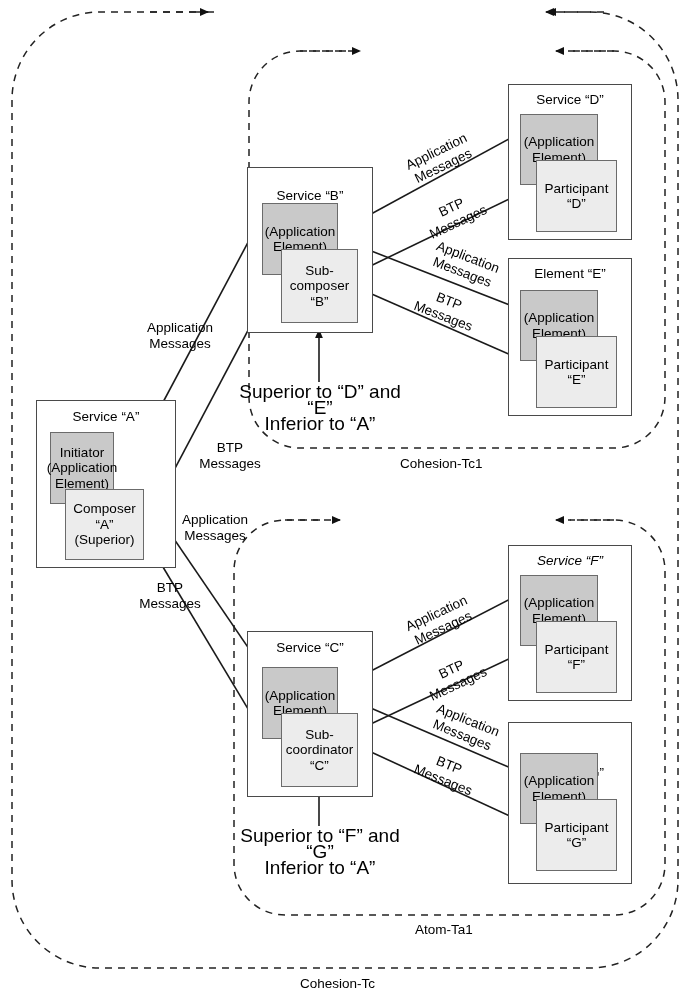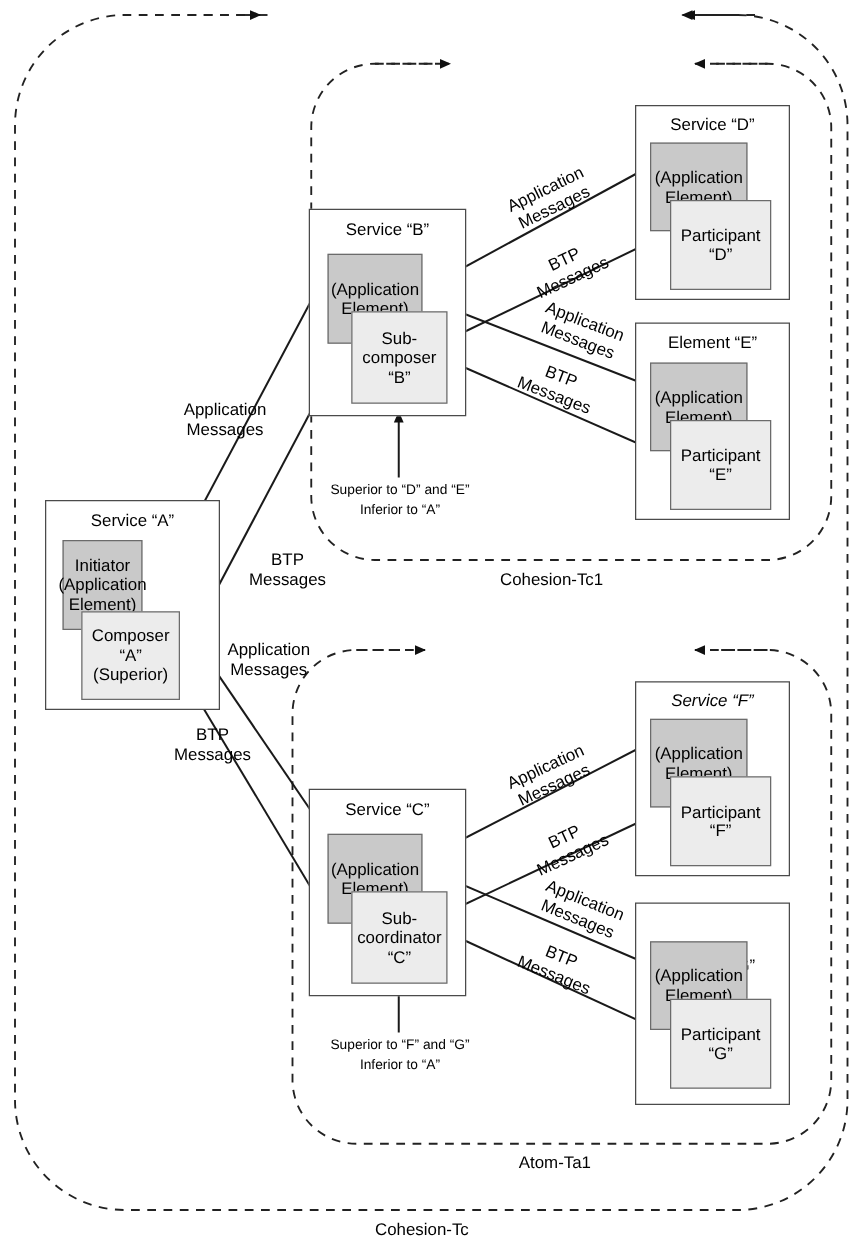--- a/index.html
+++ b/index.html
@@ -6,21 +6,21 @@
   body{font-family:"Liberation Sans",sans-serif;}
   #stage{position:relative;width:688px;height:995px;background:#fff;overflow:hidden;}
   #wires{position:absolute;left:0;top:0;width:688px;height:995px;}
   .svc{position:absolute;border:1.6px solid #4a4a4a;background:#fff;box-sizing:border-box;}
   .svc-title{position:absolute;width:100%;text-align:center;font-size:13.5px;color:#000;}
   .inner{position:absolute;box-sizing:border-box;border:1.4px solid #6b6b6b;
          display:flex;align-items:center;justify-content:center;text-align:center;
          font-size:13.5px;line-height:15.5px;color:#000;}
   .dark{background:#c9c9c9;}
   .light{background:#ececec;}
-  .note{position:absolute;text-align:center;font-size:11px;line-height:16px;color:#000;}
+  .note{position:absolute;text-align:center;font-size:19px;line-height:16px;color:#000;}
   .wlabel{position:absolute;font-size:13.5px;line-height:16px;color:#000;white-space:nowrap;
           text-align:center;transform-origin:50% 50%;}
   .dlabel{position:absolute;font-size:13.5px;color:#000;white-space:nowrap;}
 </style>
 </head>
 <body>
 
 <div id="stage">
 
   <svg id="wires" viewBox="0 0 688 995">
@@ -104,21 +104,21 @@
   </div>
   <div class="inner light" style="left:65px;top:489px;width:79px;height:71px;">
     <span>
       <span>Composer</span><br>
       <span>“A”</span><br>
       <span>(Superior)</span>
     </span>
   </div>
 
   <div class="svc" style="left:247px;top:167px;width:126px;height:166px;">
-    <div class="svc-title" style="top:8px;">Service “B”</div>
+    <div class="svc-title" style="top:20px;">Service “B”</div>
   </div>
   <div class="inner dark" style="left:262px;top:203px;width:76px;height:72px;">
     <span>
       <span>(Application</span><br>
       <span>Element)</span>
     </span>
   </div>
   <div class="inner light" style="left:281px;top:249px;width:77px;height:74px;">
     <span>
       <span>Sub-</span><br>

